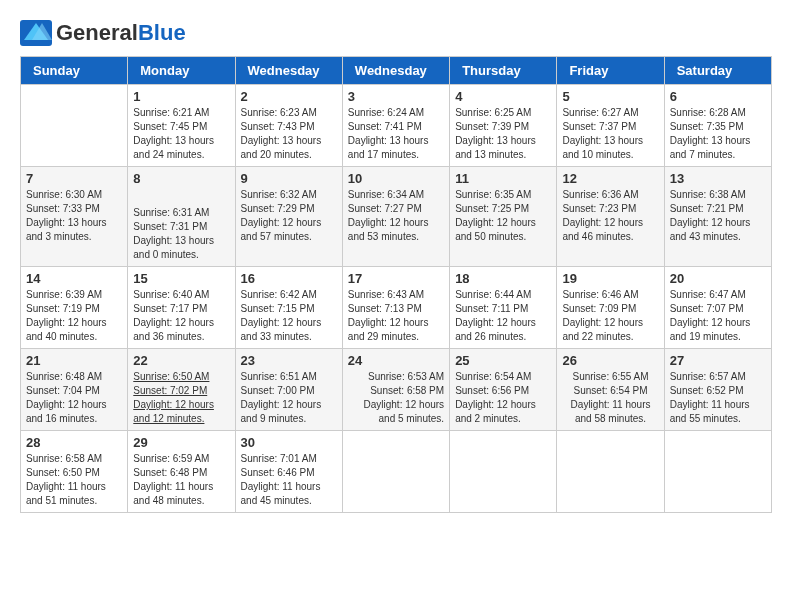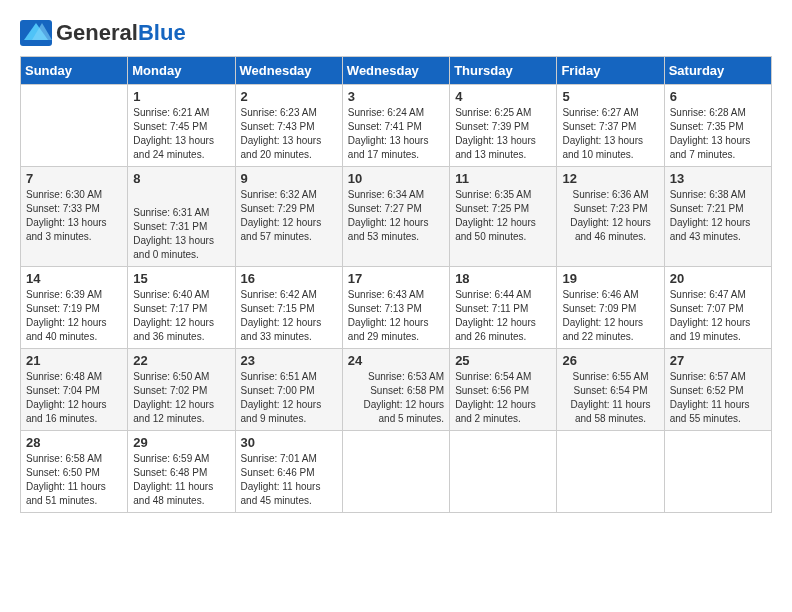--- a/index.html
+++ b/index.html
@@ -40,21 +40,21 @@
     }
     table {
       width: 100%;
       border-collapse: collapse;
       table-layout: fixed;
     }
     thead tr th {
       background-color: #1565C0;
       color: #fff;
       font-size: 13px;
-      padding: 6px 4px;
+      padding: 6px 12px;
       text-align: left;
       border: 1px solid #ccc;
     }
     tbody tr td {
       border: 1px solid #ccc;
       vertical-align: top;
       padding: 4px 5px;
       font-size: 10.5px;
       color: #333;
       height: 80px;
@@ -189,21 +189,21 @@
         </td>
         <td>
           <span class="day-num">11</span>
           <div class="day-info" style="white-space: pre-line;">Sunrise: 6:35 AM
 Sunset: 7:25 PM
 Daylight: 12 hours
 and 50 minutes.</div>
         </td>
         <td>
           <span class="day-num">12</span>
-          <div class="day-info" style="white-space: pre-line; text-align: center;">Sunrise: 6:36 AM
+          <div class="day-info" style="white-space: pre-line;">Sunrise: 6:36 AM
 Sunset: 7:23 PM
 Daylight: 12 hours
 and 46 minutes.</div>
         </td>
         <td>
           <span class="day-num">13</span>
           <div class="day-info" style="white-space: pre-line;">Sunrise: 6:38 AM
 Sunset: 7:21 PM
 Daylight: 12 hours
 and 43 minutes.</div>
@@ -263,21 +263,21 @@
       <tr>
         <td>
           <span class="day-num">21</span>
           <div class="day-info" style="white-space: pre-line;">Sunrise: 6:48 AM
 Sunset: 7:04 PM
 Daylight: 12 hours
 and 16 minutes.</div>
         </td>
         <td>
           <span class="day-num">22</span>
-          <div class="day-info" style="white-space: pre-line;">Sunrise: 6:50 AM
+          <div class="day-info" style="white-space: pre-line; text-decoration: underline;">Sunrise: 6:50 AM
 Sunset: 7:02 PM
 Daylight: 12 hours
 and 12 minutes.</div>
         </td>
         <td>
           <span class="day-num">23</span>
           <div class="day-info" style="white-space: pre-line;">Sunrise: 6:51 AM
 Sunset: 7:00 PM
 Daylight: 12 hours
 and 9 minutes.</div>

